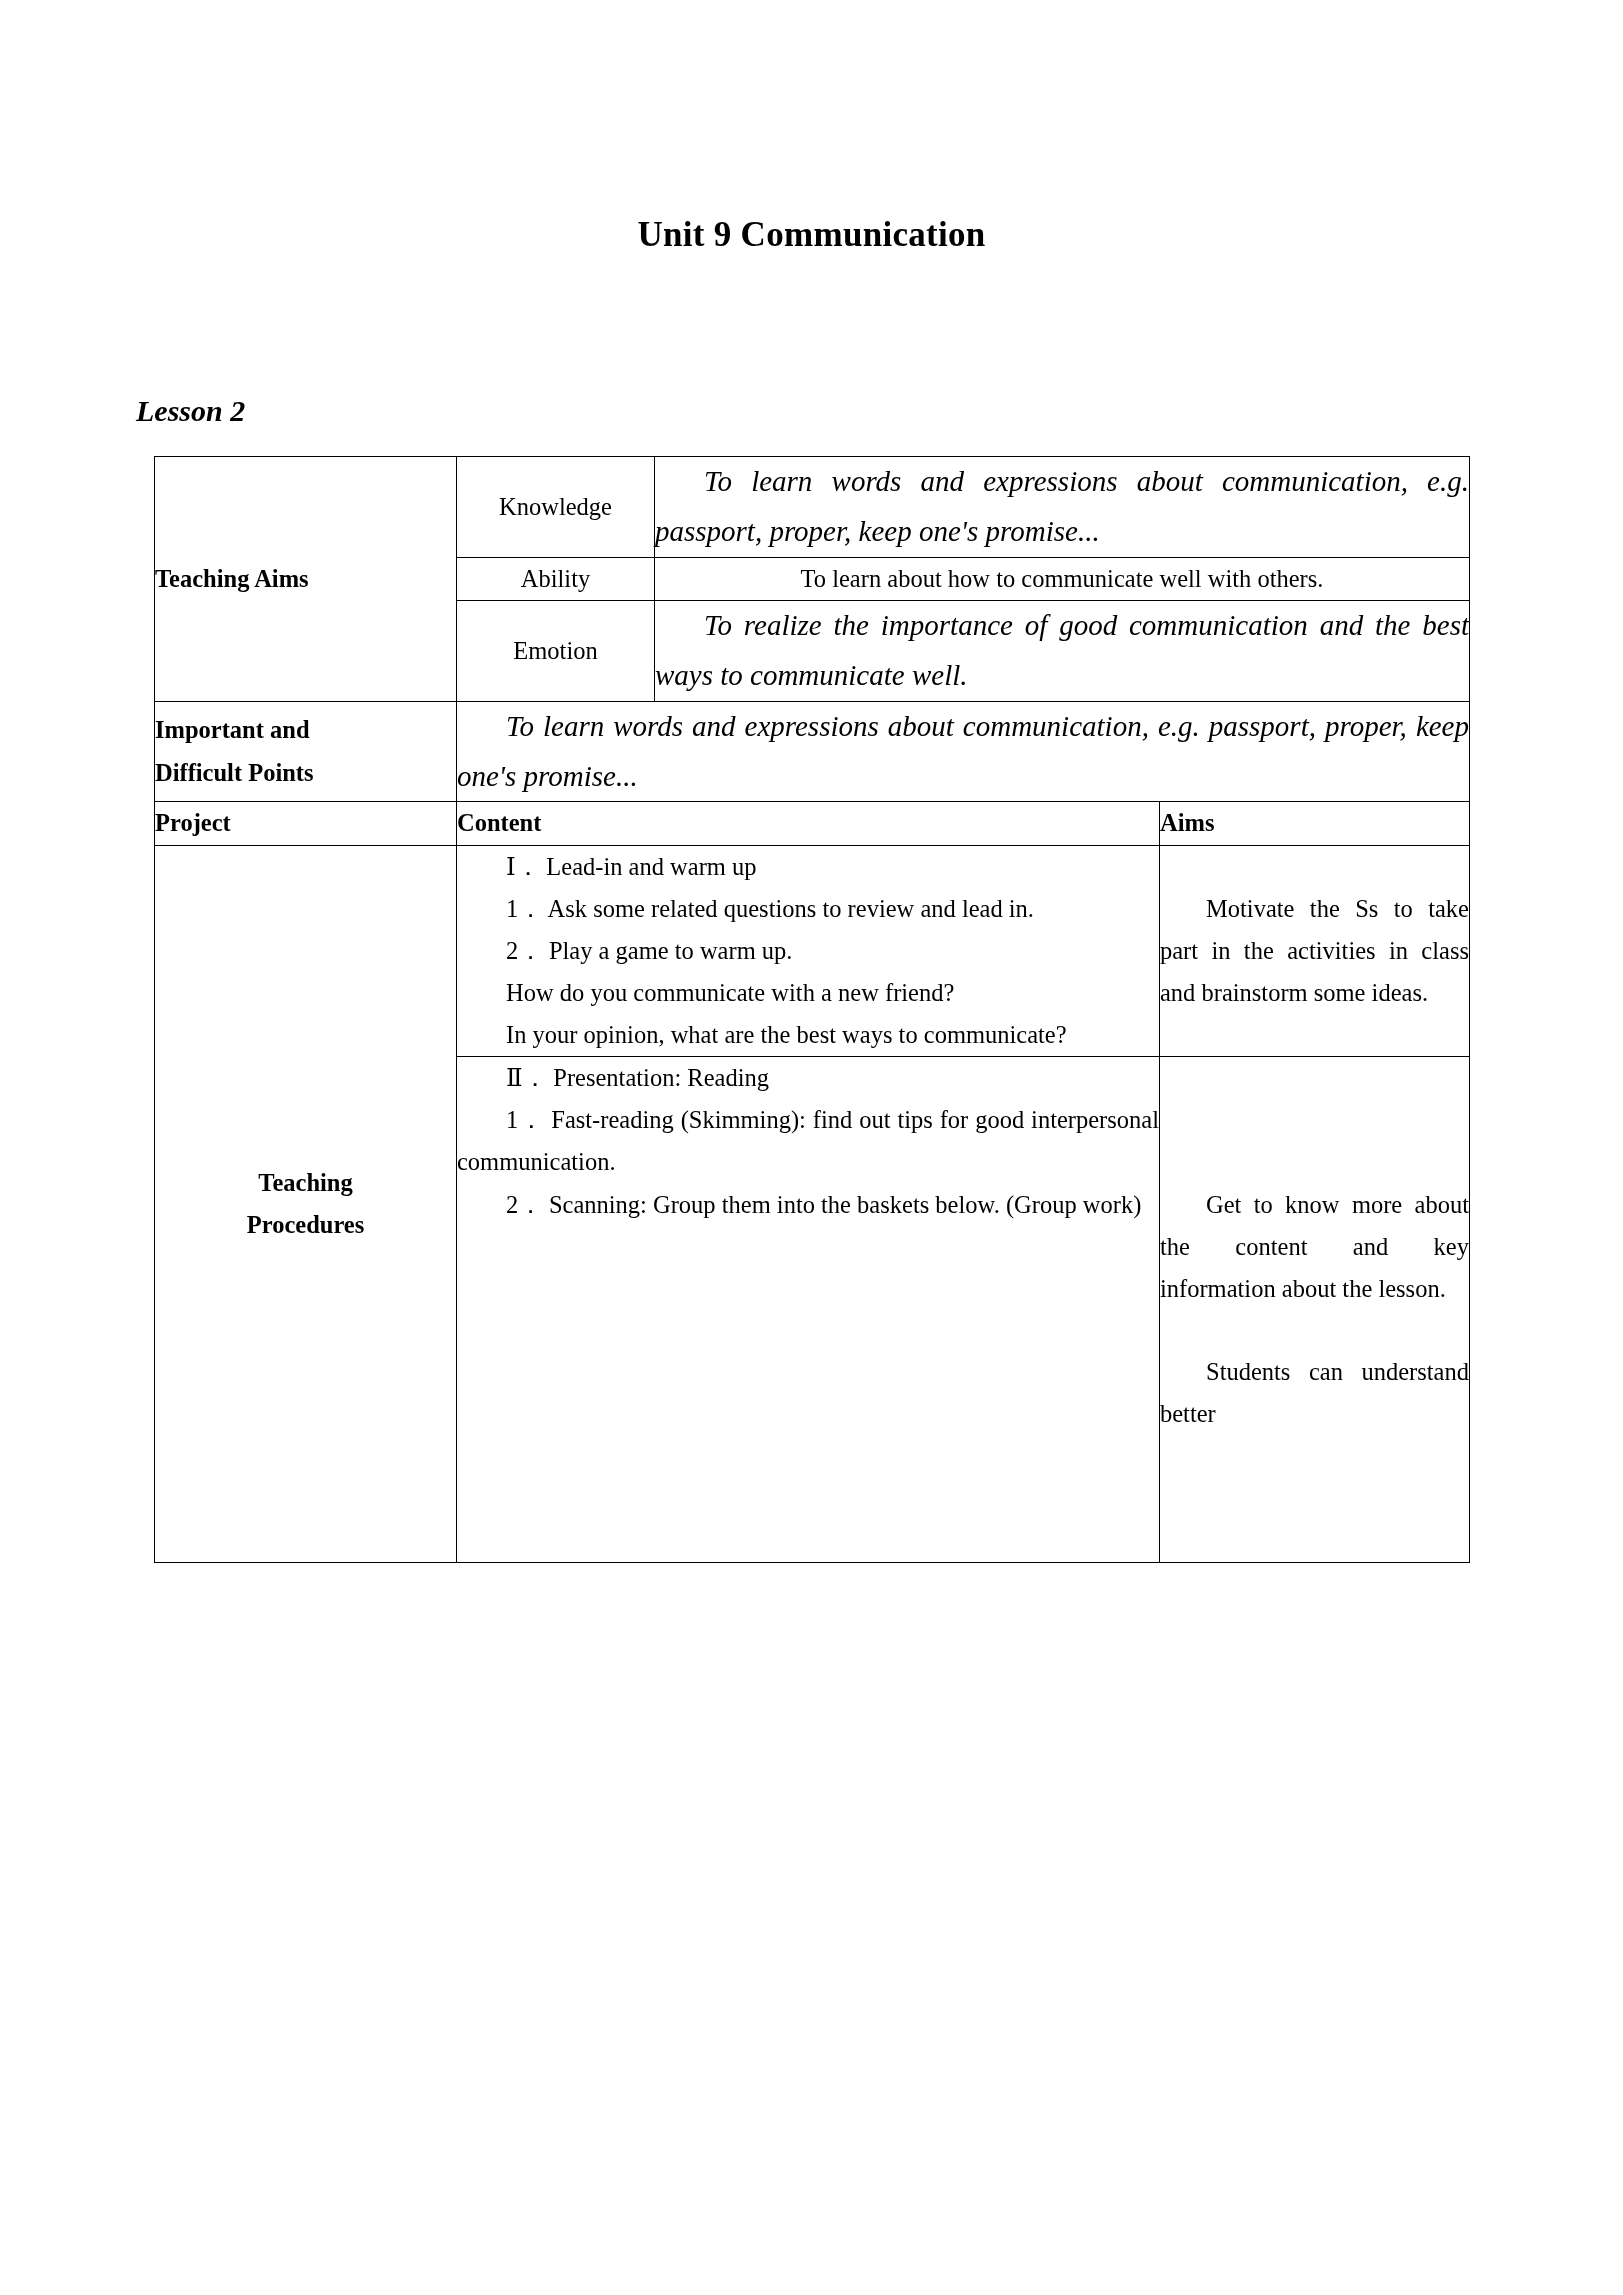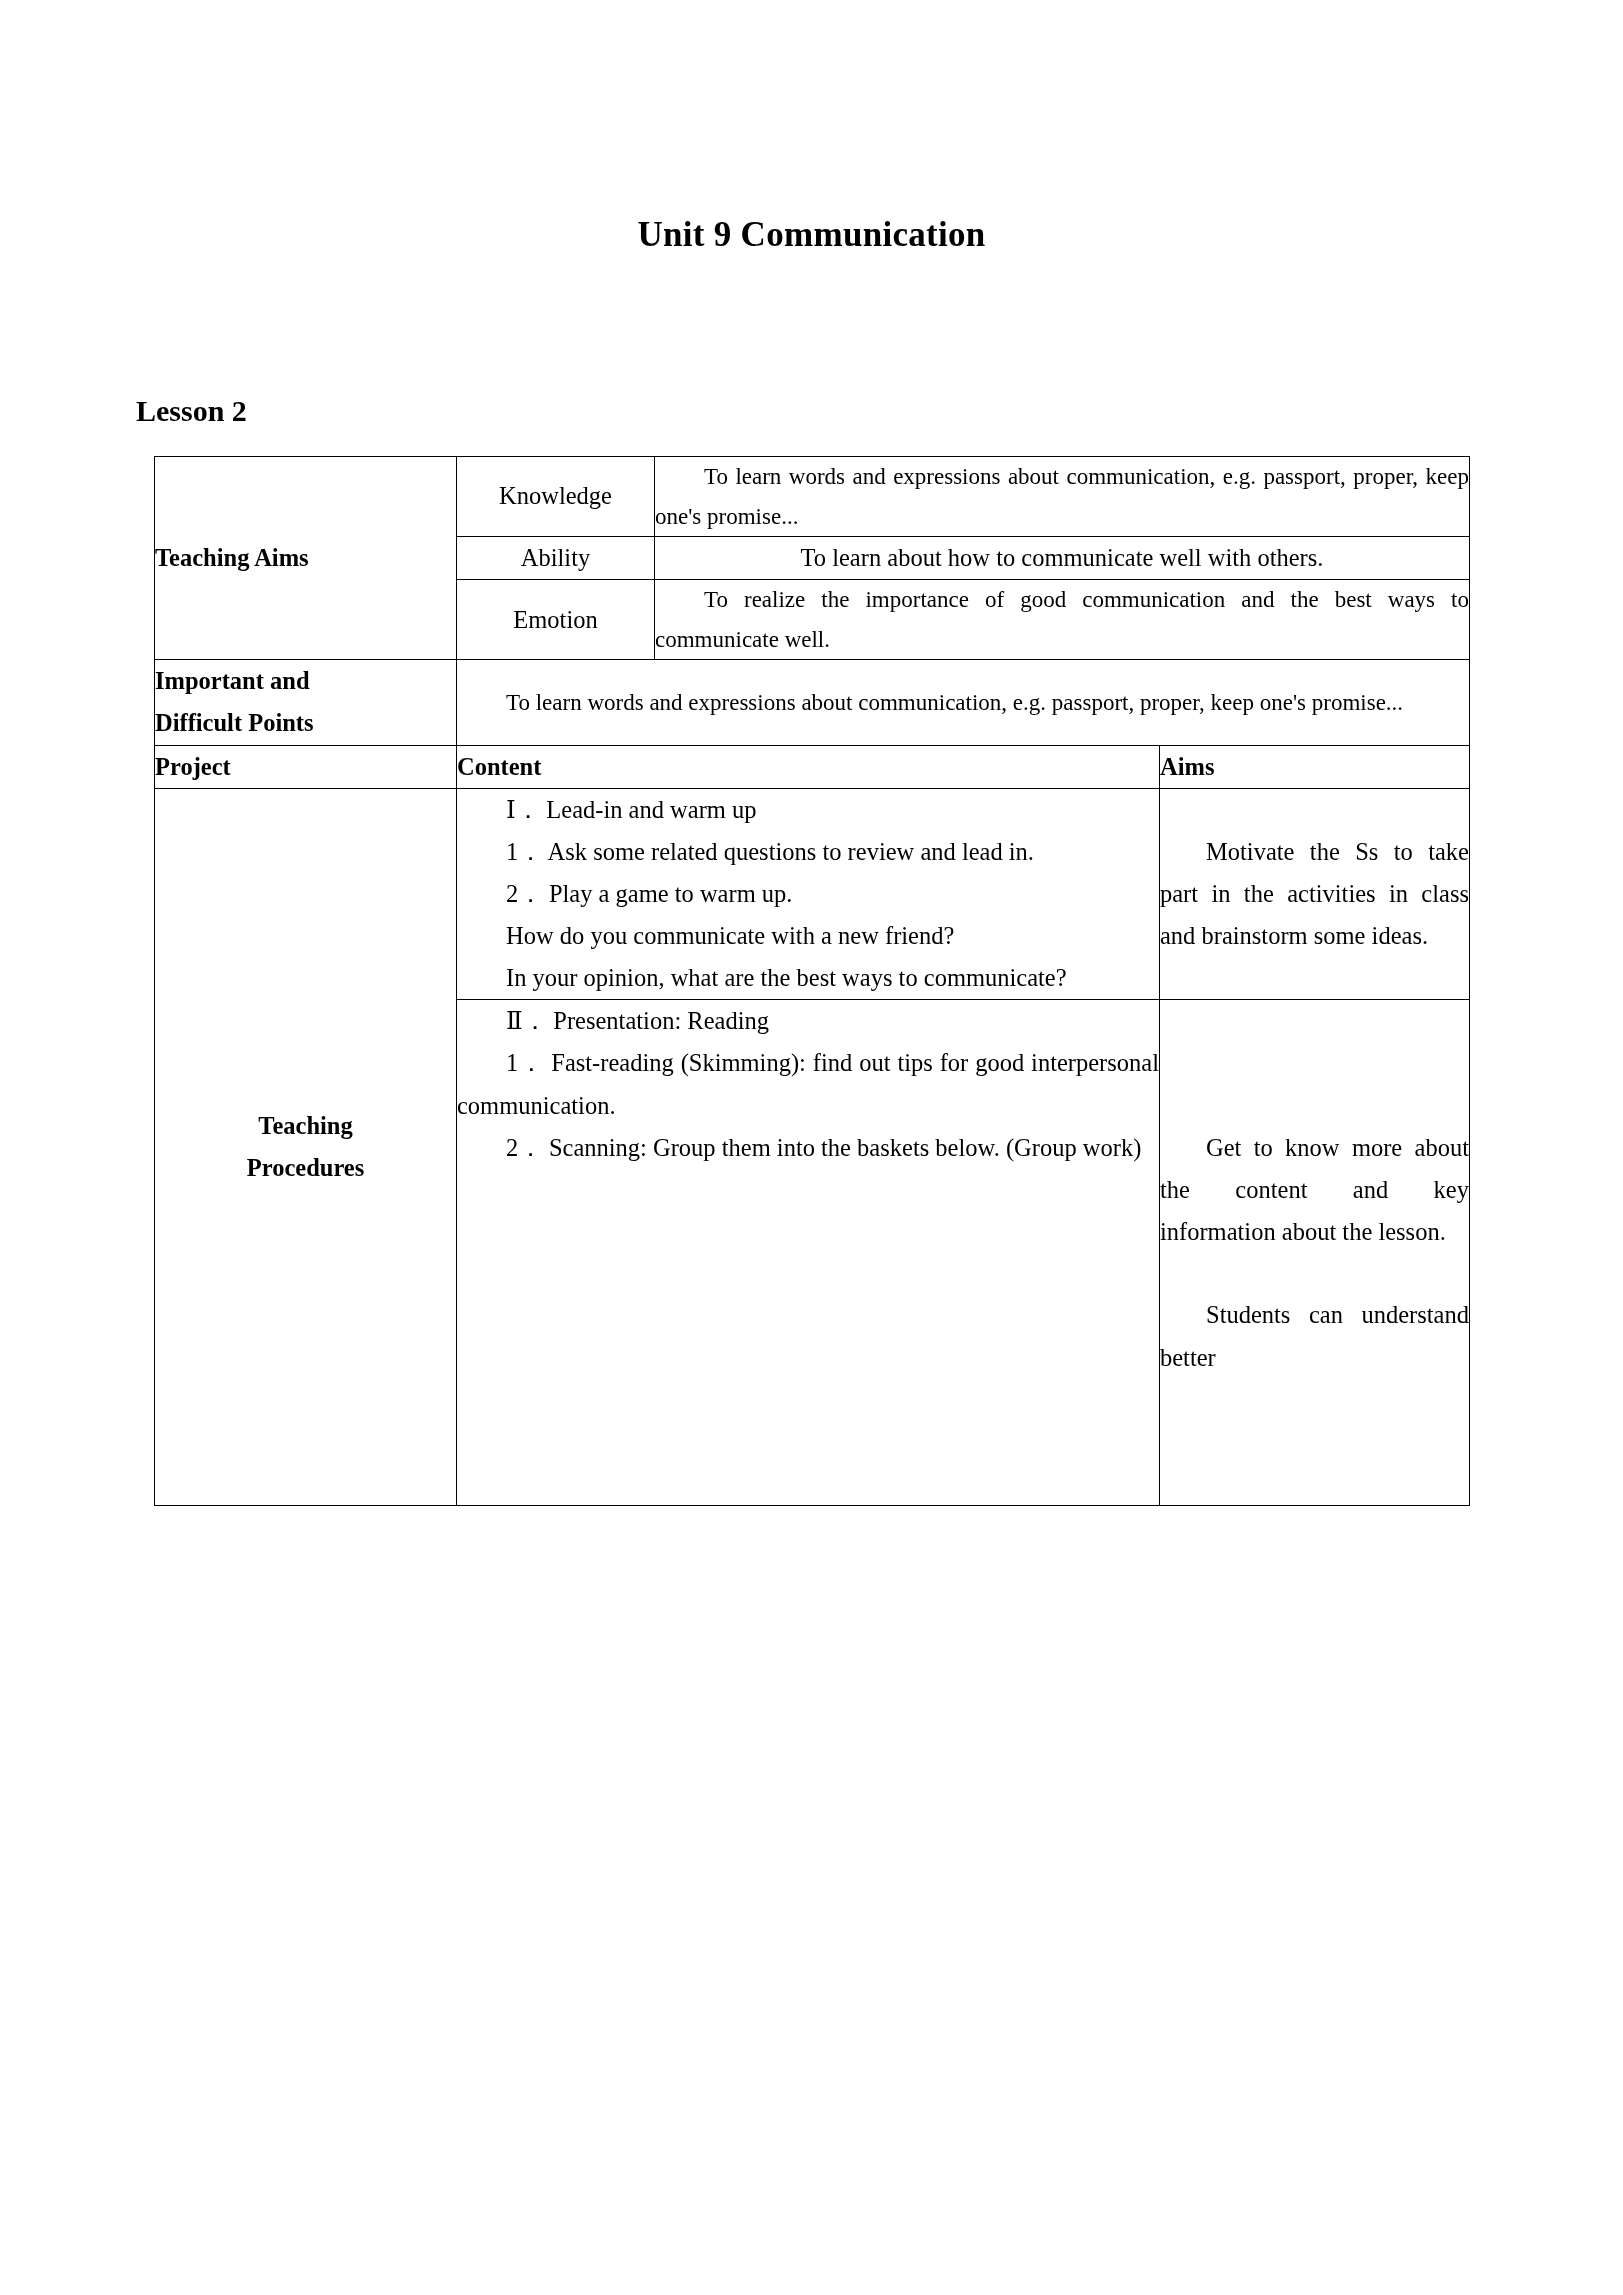--- a/index.html
+++ b/index.html
@@ -31,20 +31,21 @@
     font-size: 35px;
     font-weight: bold;
     letter-spacing: 0.3px;
   }
   .lesson-heading {
     position: absolute;
     left: 136px;
     top: 394px;
     font-size: 30px;
     font-weight: bold;
+    font-style: italic;
   }
   table.main-table {
     position: absolute;
     left: 154px;
     top: 456px;
     width: 1315px;
     border-collapse: collapse;
     table-layout: fixed;
   }
   table.main-table td {
@@ -64,23 +65,24 @@
     line-height: 1.9;
   }
   .sub-label {
     text-align: center;
     font-size: 24.5px;
   }
   .body-justify {
     text-align: justify;
     text-justify: inter-word;
     text-indent: 49px;
-    font-size: 23px;
-    line-height: 1.72;
-    margin: 0;
+    font-size: 29px;
+    line-height: 1.72;
+    margin: 0;
+    font-style: italic;
   }
   .body-center {
     text-align: center;
     font-size: 24.5px;
     margin: 0;
   }
   .hdr {
     font-weight: bold;
     font-size: 26px;
     padding: 11px 0;

